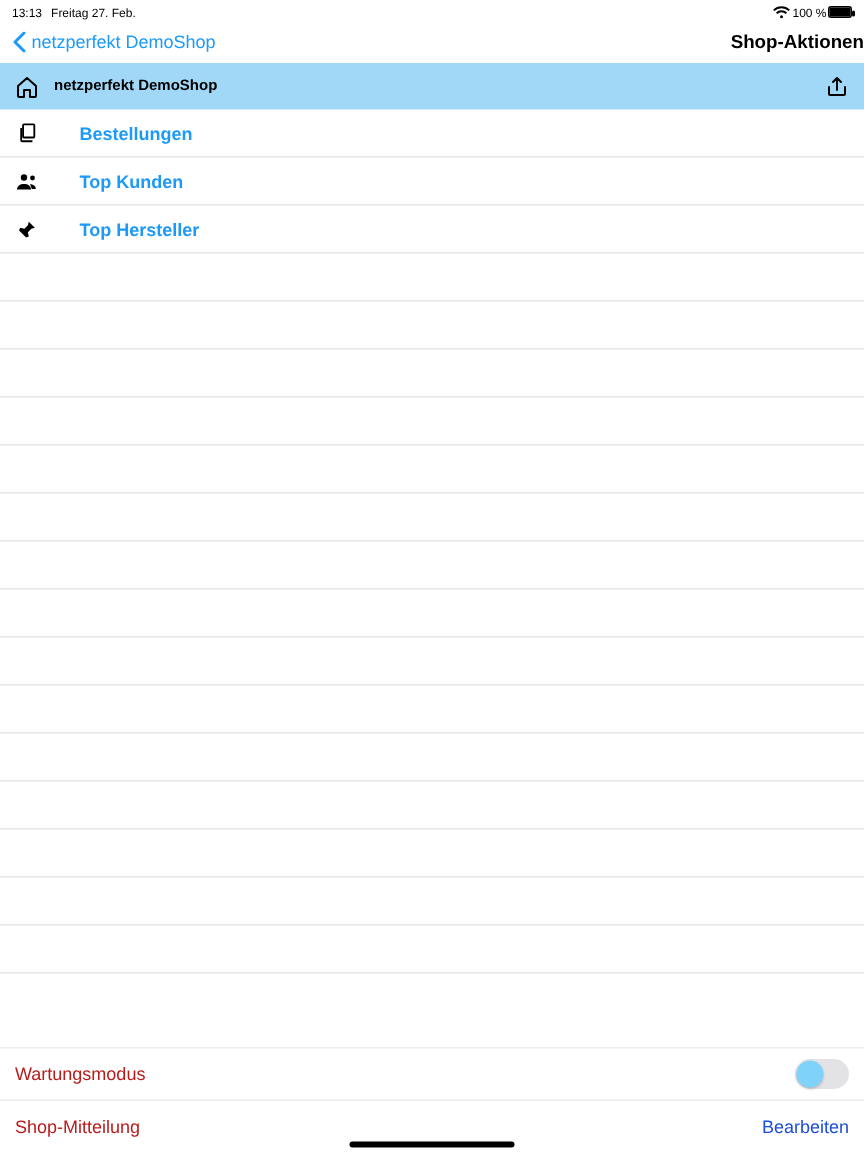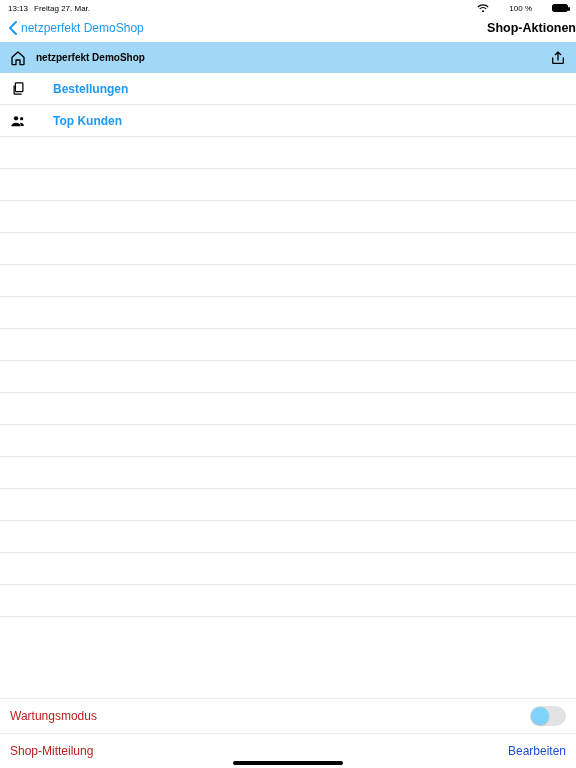--- a/index.html
+++ b/index.html
@@ -1,21 +1,21 @@
 <!DOCTYPE html>
 <html><head>
   <meta charset="utf-8">
   <style>
     * { margin:0; padding:0; box-sizing:border-box; -webkit-font-smoothing:antialiased; }
     html,body { width:576px; height:768px; font-family:-apple-system,"Helvetica Neue",Arial,sans-serif; background:#fff; color:#000; overflow:hidden; }
     .screen { width:576px; height:768px; display:flex; flex-direction:column; position:relative; background:#fff;border-radius:24px; }
     
     .status-bar { display:flex; align-items:center; height:14px; padding:2px 8px 0; font-size:8px; font-weight:500; }
     .status-left { display:flex; align-items:center; gap:6px; }
-    .status-right { display:flex; align-items:center; gap:20px; margin-left:auto; }
+    .status-right { display:flex; align-items:center; gap:1px; margin-left:auto; }
     .battery{display:inline-block;width:16px;height:8px;border:1px solid #000;border-radius:2px;position:relative}
     .battery::after{content:"";position:absolute;right:-3px;top:2px;width:2px;height:4px;background:#000;border-radius:1px}
     .battery i{display:block;width:100%;height:100%;background:#000;border-radius:1px}
     
     .nav-bar { height:28px; display:flex; align-items:center; padding:0 8px; position:relative; }
     .nav-back { display:flex; align-items:center; gap:3px; color:#1B9AF7; font-size:12px; }
     .nav-title { position:absolute; left:0; right:0; text-align:right; font-size:12.5px; font-weight:600; pointer-events:none; }
     
     .section-header { background:#A1D8F7; height:31px; display:flex; align-items:center; padding:0 10px; gap:10px; font-size:10px; font-weight:600; }
     .section-header .spacer{margin-left:auto}
@@ -35,21 +35,21 @@
     .home-ind{position:absolute;bottom:3px;left:50%;transform:translateX(-50%);width:110px;height:4px;border-radius:2px;background:#000}
     svg{display:block}
   </style>
 </head>
 <body>
 
 <div class="screen">
   <div class="status-bar">
     <div class="status-left">
       <span>13:13</span>
-      <span>Freitag 27. Mar.</span>
+      <span>Freitag 27. Feb.</span>
     </div>
     <div class="status-right">
       <span>
         <svg width="12" height="9" viewBox="0 0 12 9">
             <path d="M6 8.2a1 1 0 100-2 1 1 0 000 2zM3.2 5.3a4 4 0 015.6 0l.9-.9a5.3 5.3 0 00-7.4 0l.9.9zM1.3 3.4a6.7 6.7 0 019.4 0l.9-.9a8 8 0 00-11.2 0l.9.9z" fill="#000"></path>
           </svg>
       </span>
       <span>100 %</span>
       <span class="battery">
           <i></i>
@@ -98,20 +98,28 @@
       <span class="ic">
         <svg width="16" height="14" viewBox="0 0 24 20">
             <circle cx="9" cy="6" r="3.2" fill="#000"></circle>
             <path d="M2 18c0-3.5 3-5.5 7-5.5s7 2 7 5.5" fill="#000"></path>
             <circle cx="17.5" cy="6.5" r="2.4" fill="#000"></circle>
             <path d="M15 12.8c3 0 5.8 1.6 5.8 4.7h-4" fill="#000"></path>
           </svg>
       </span>
       <span>Top Kunden</span>
     </div>
+    <div class="menu-item">
+      <span class="ic">
+        <svg width="14" height="14" viewBox="0 0 24 24">
+            <path d="M14 3l7 7-4 1-4 4 1 5-3 1-8-8 1-3 5 1 4-4 1-4z" fill="#000"></path>
+          </svg>
+      </span>
+      <span>Top Hersteller</span>
+    </div>
   </div>
 
   <div class="empty-rows">
     <div class="empty-row"></div>
       <div class="empty-row"></div>
       <div class="empty-row"></div>
     <div class="empty-row"></div>
       <div class="empty-row"></div>
       <div class="empty-row"></div>
     <div class="empty-row"></div>

